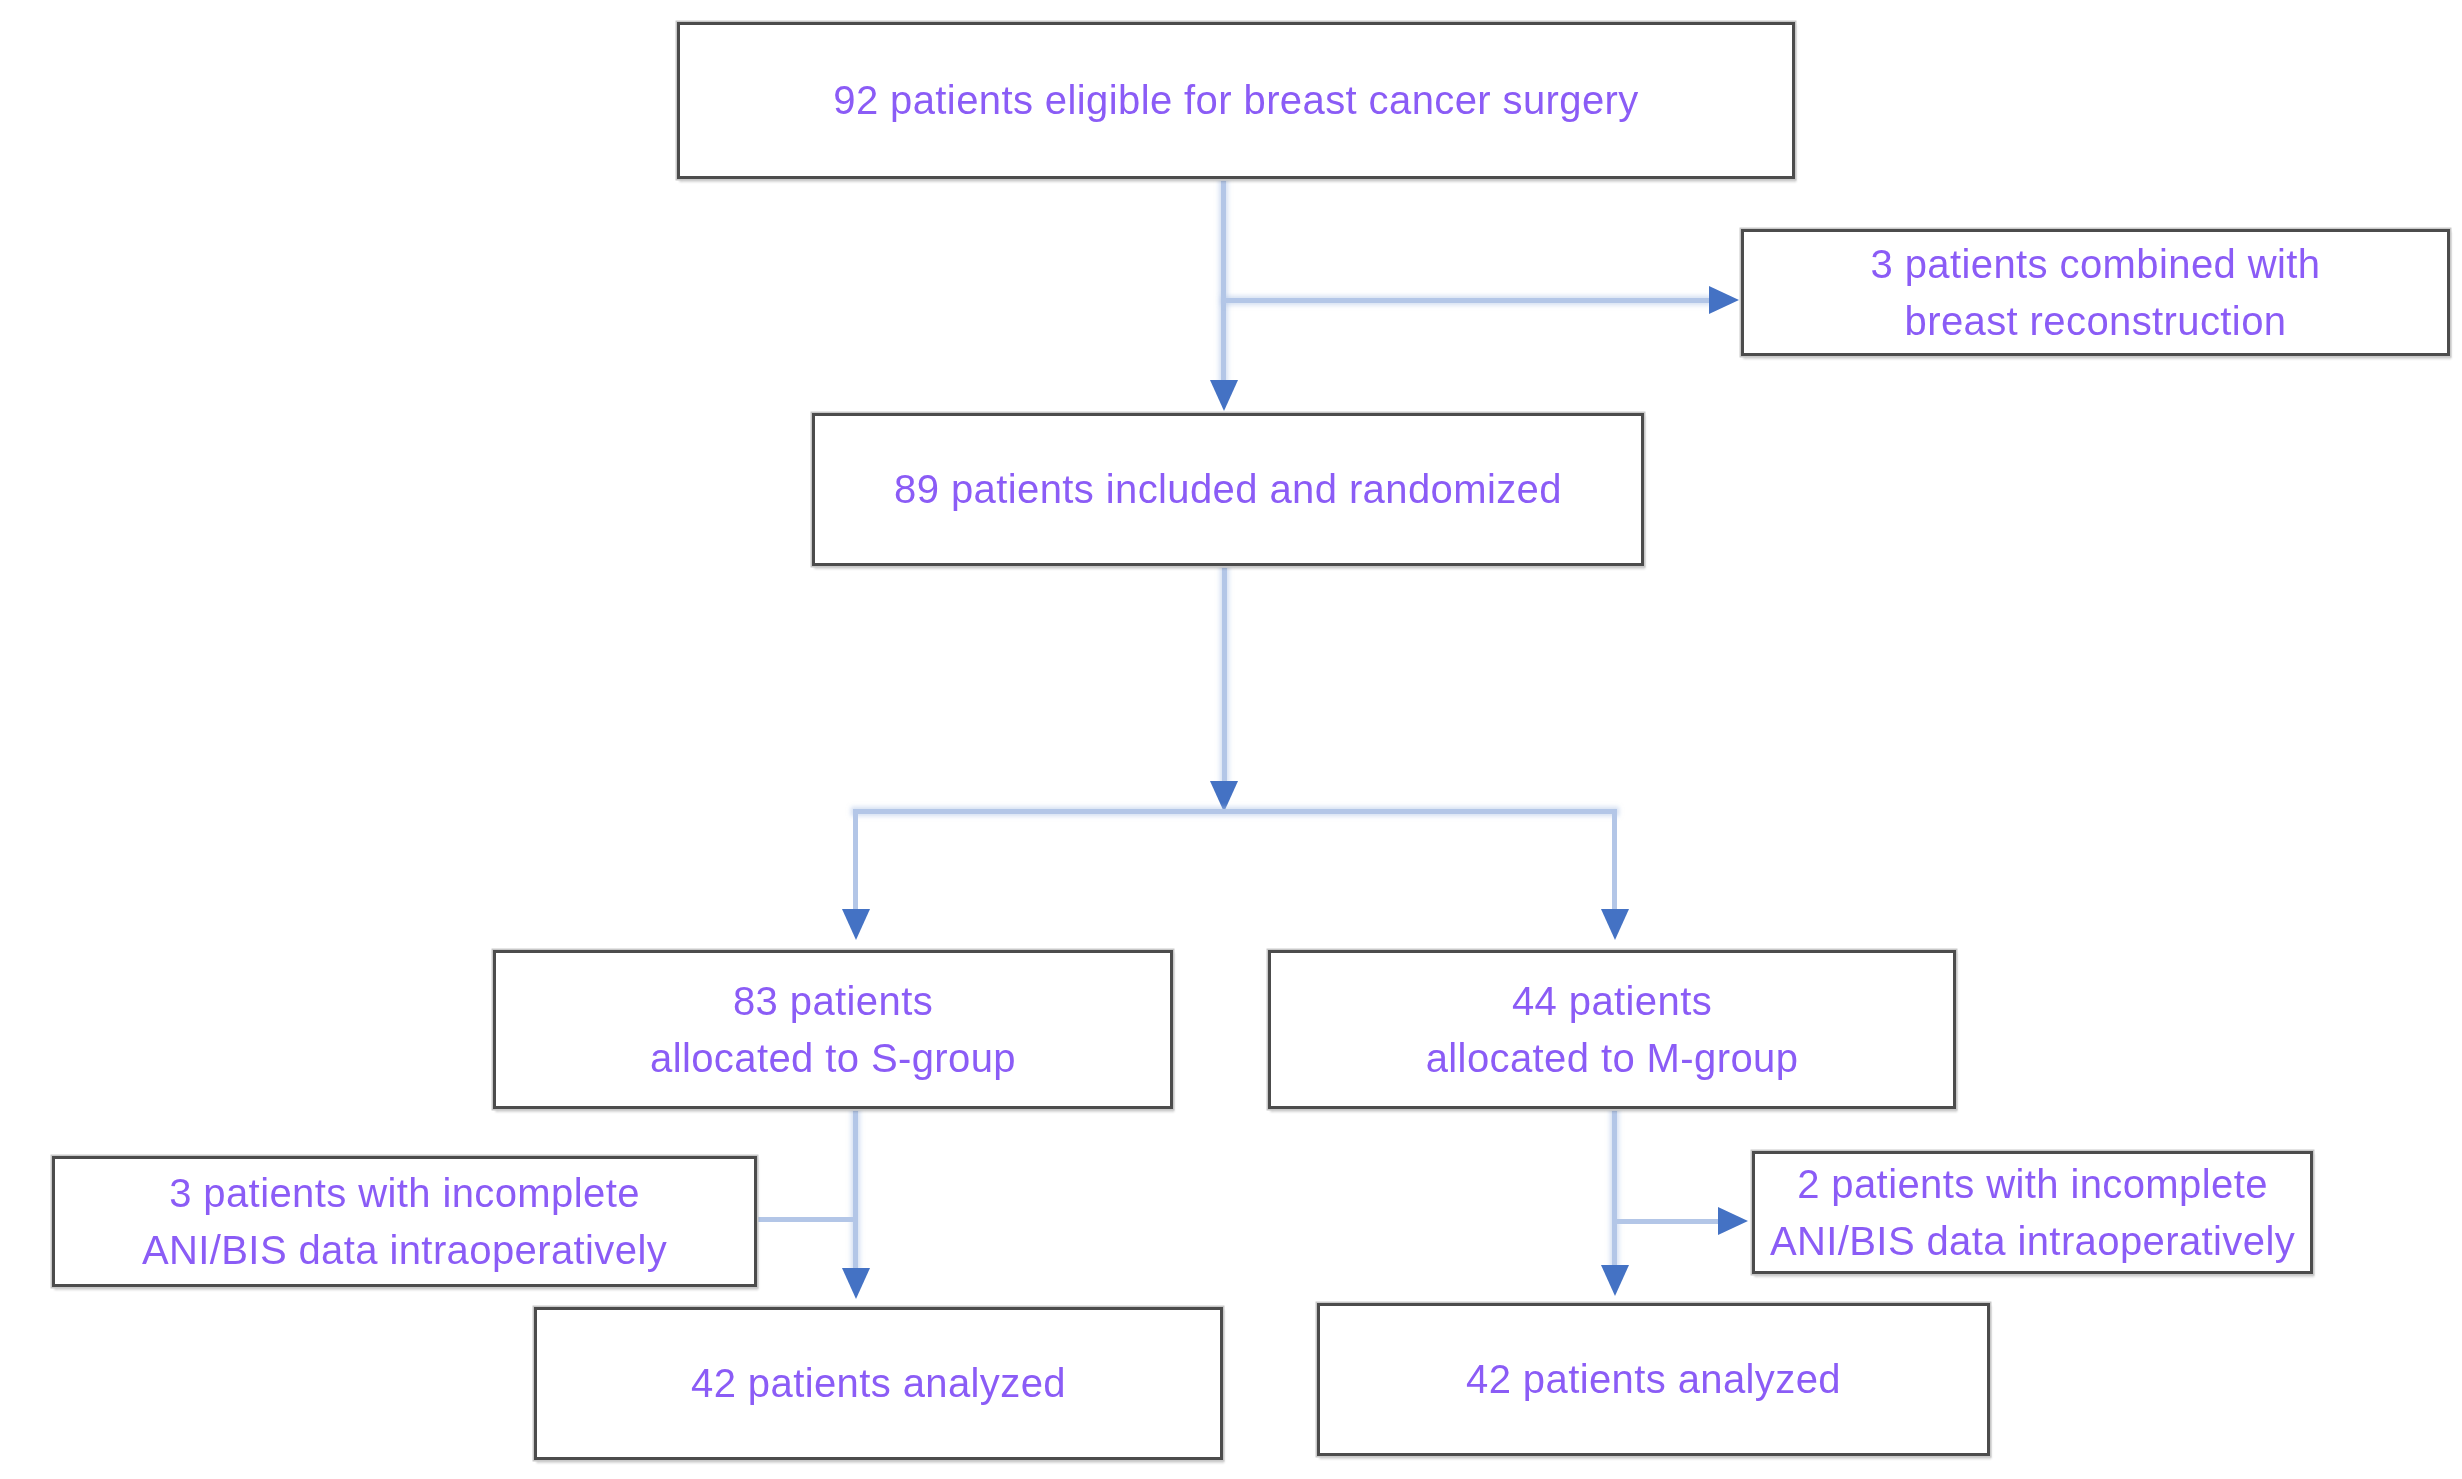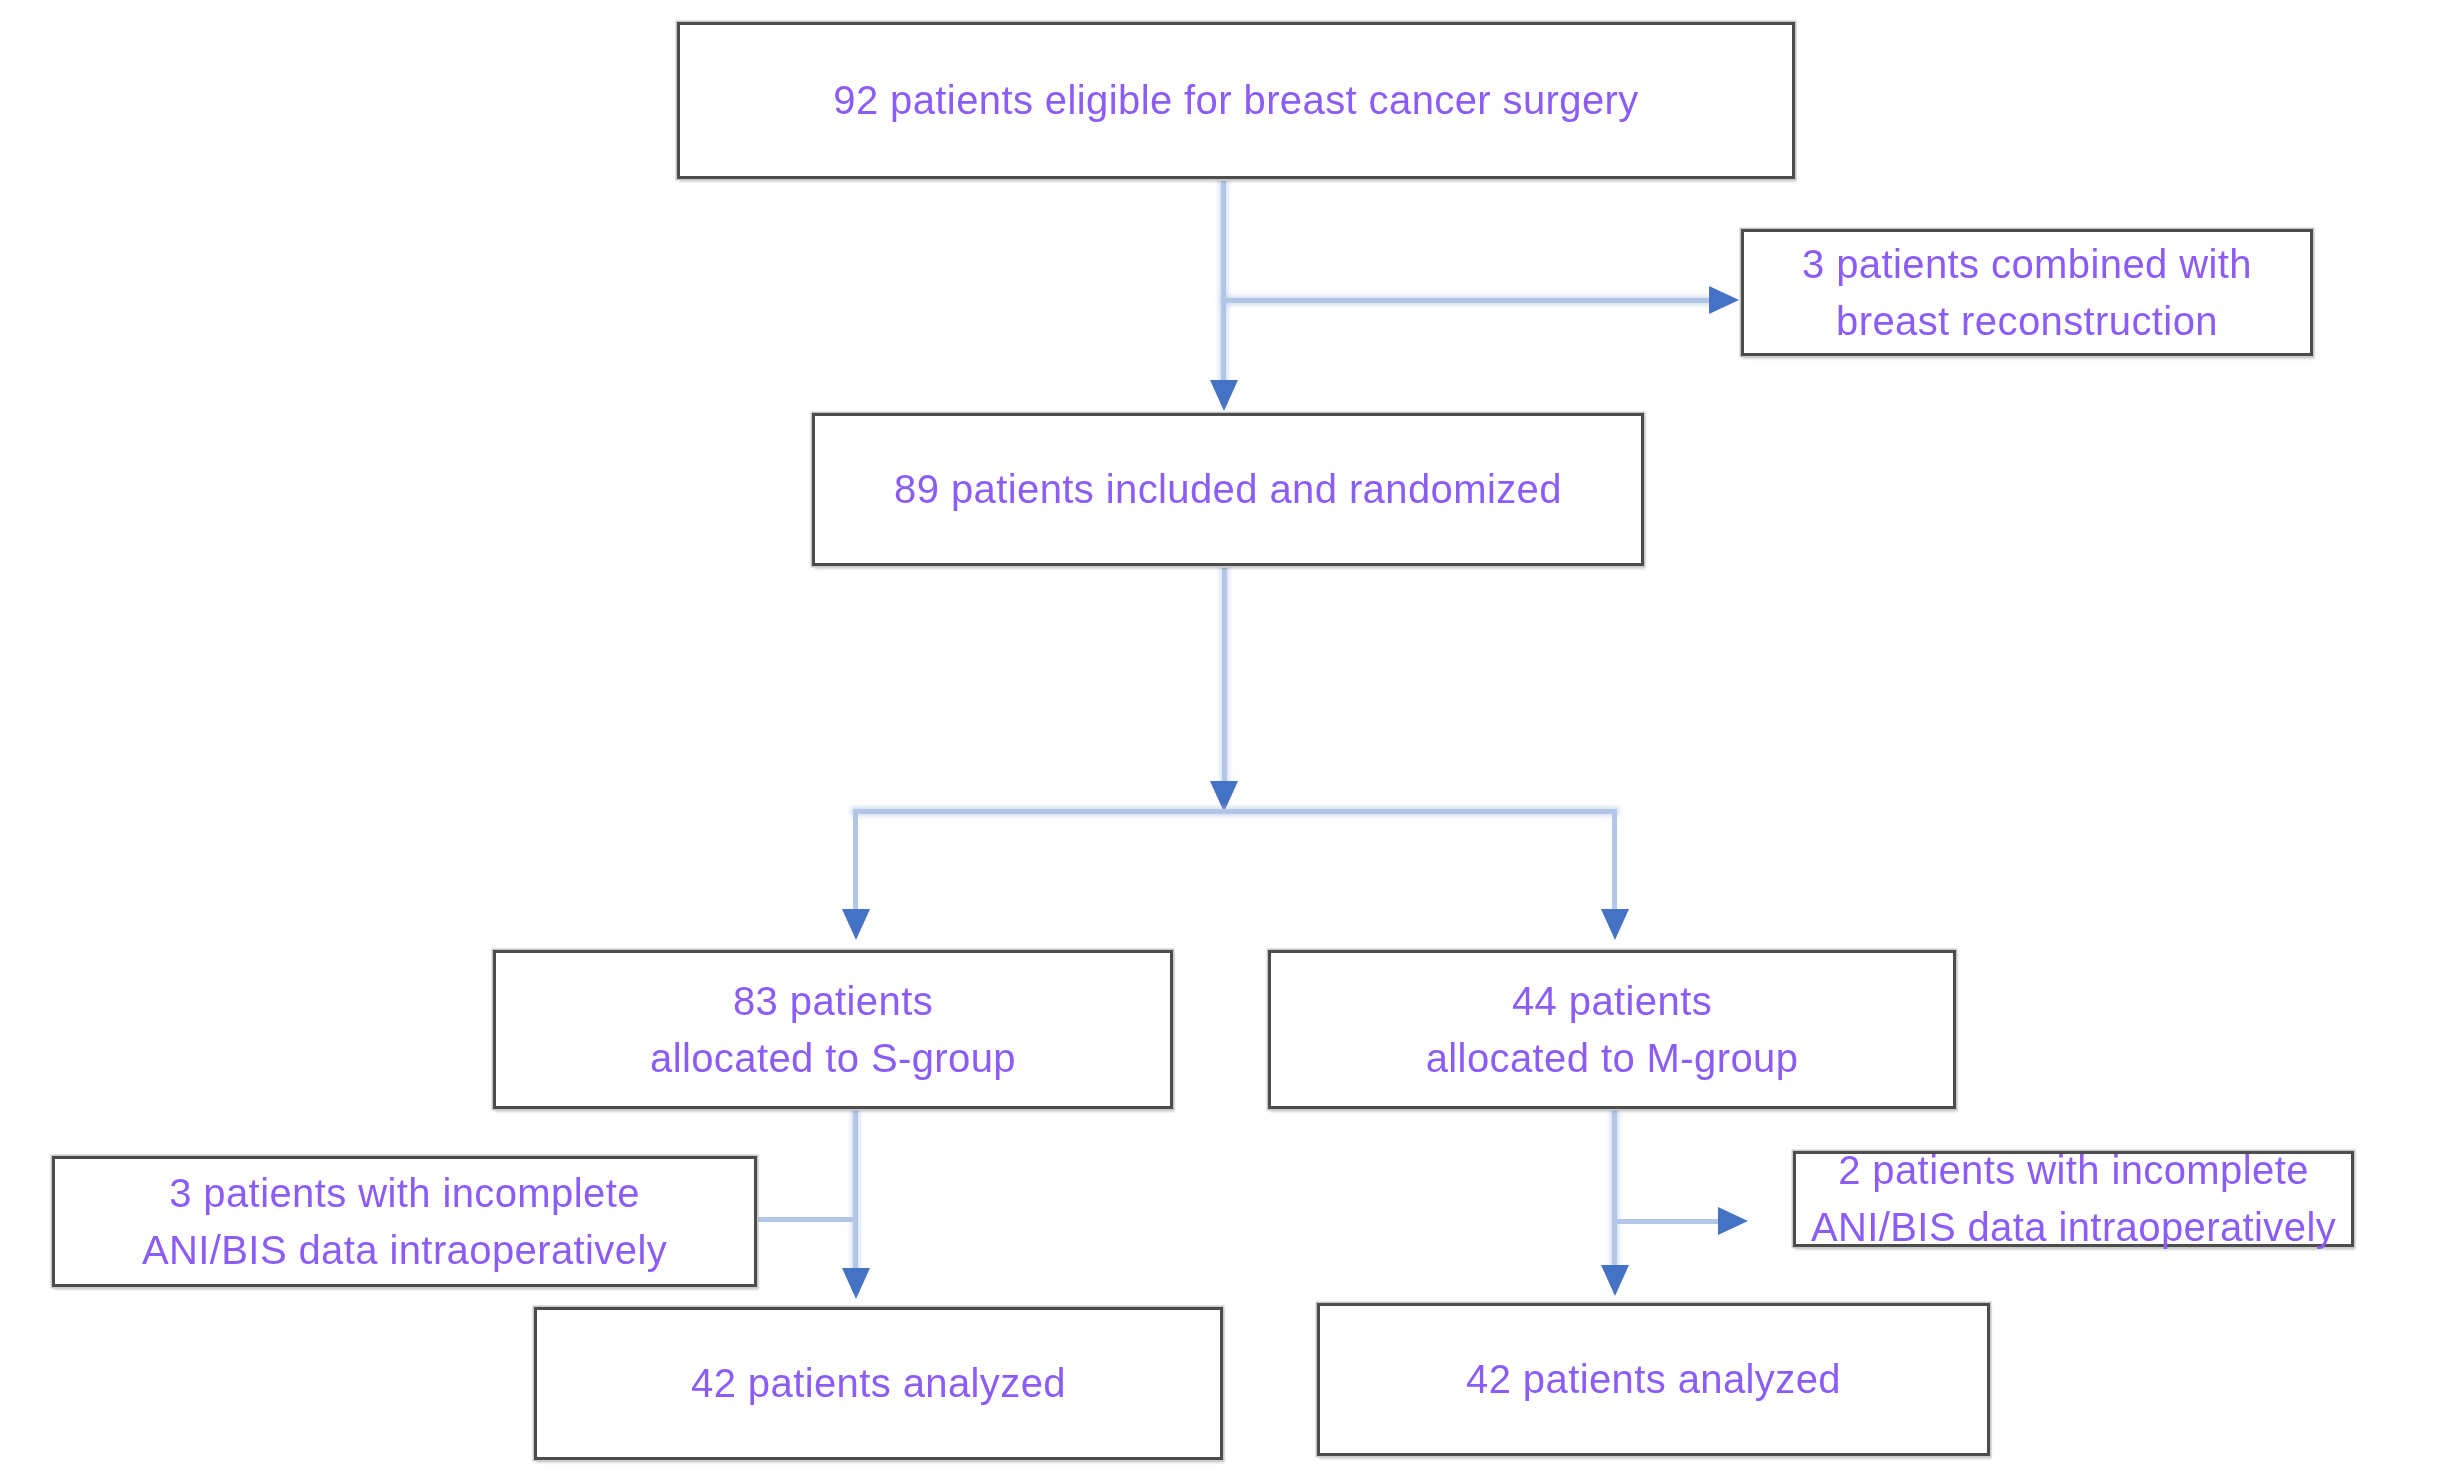--- a/index.html
+++ b/index.html
@@ -89,21 +89,21 @@
   <div class="conn halo" style="left:1612px; top:1111px; width:5.2px; height:155px;"></div>
   <div class="arrow down" style="left:1601px; top:1265px;"></div>
 
   <div class="conn" style="left:1615px; top:1219px; width:103px; height:5.2px;"></div>
   <div class="arrow right" style="left:1718px; top:1207px;"></div>
 
   <div class="node" style="left:677px; top:22.3px; width:1118px; height:157px;">
     <span>92 patients eligible for breast cancer surgery</span>
   </div>
 
-  <div class="node" style="left:1741px; top:229px; width:572px; height:127px;">
+  <div class="node" style="left:1741px; top:229px; width:709px; height:127px;">
     <span>3 patients combined with</span>
     <span>breast reconstruction</span>
   </div>
 
   <div class="node" style="left:812px; top:413px; width:832px; height:153px;">
     <span>89 patients included and randomized</span>
   </div>
 
   <div class="node" style="left:493px; top:950px; width:680px; height:159px;">
     <span>83 patients</span>
@@ -113,21 +113,21 @@
   <div class="node" style="left:1268px; top:950px; width:688px; height:159px;align-items:center;">
     <span>44 patients</span>
     <span>allocated to M-group</span>
   </div>
 
   <div class="node" style="left:9px; top:1156px; width:705px; height:131px;margin-left:43px;">
     <span>3 patients with incomplete</span>
     <span>ANI/BIS data intraoperatively</span>
   </div>
 
-  <div class="node" style="left:1752px; top:1151px; width:561px; height:96px;margin-left:41px;">
+  <div class="node" style="left:1752px; top:1151px; width:561px; height:123px;">
     <span>2 patients with incomplete</span>
     <span>ANI/BIS data intraoperatively</span>
   </div>
 
   <div class="node" style="left:534px; top:1307px; width:689px; height:153px;">
     <span>42 patients analyzed</span>
   </div>
 
   <div class="node" style="left:1317px; top:1303px; width:673px; height:153px;">
     <span>42 patients analyzed</span>

